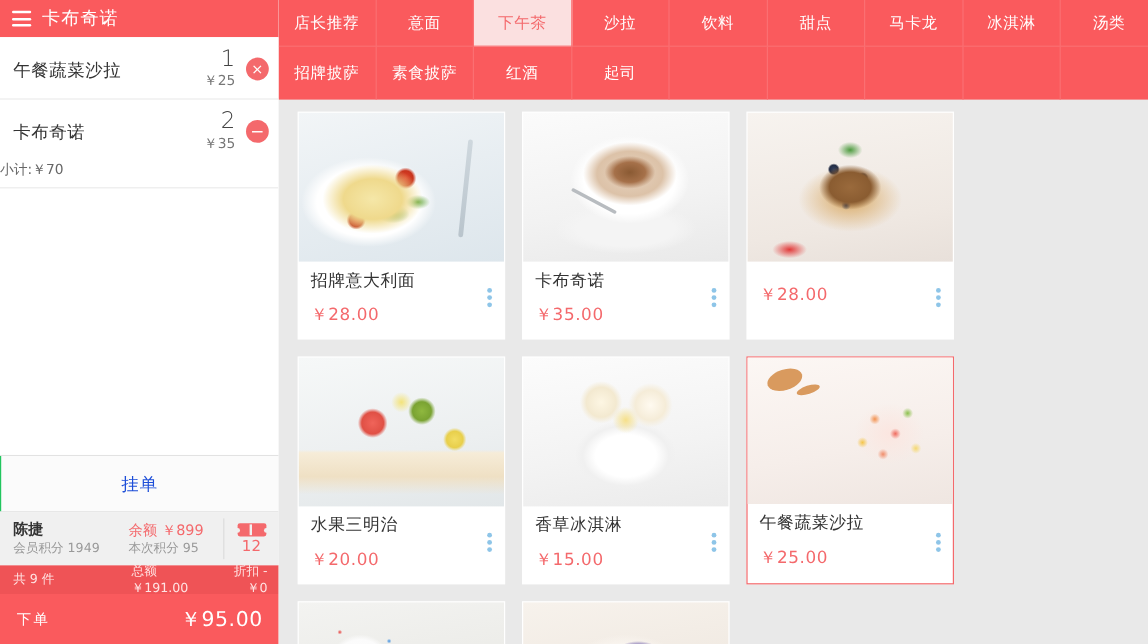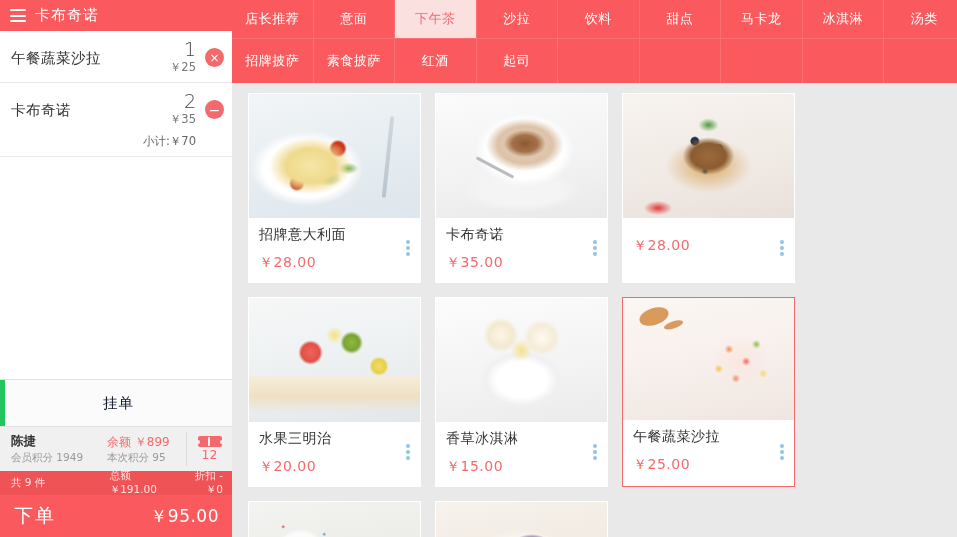--- a/index.html
+++ b/index.html
@@ -46,35 +46,35 @@
   .ci-qty { font-size: 19px; color: #444444; display: block; font-weight: 300; }
   .ci-price { font-size: 11.5px; color: #777777; display: block; margin-top: 1px; }
   .ci-btn {
     width: 19px; height: 19px; border-radius: 50%;
     background: #f4696c; color: #ffffff;
     display: flex; align-items: center; justify-content: center;
     font-size: 12px; line-height: 1; margin-top: 8px; flex: 0 0 19px;
     cursor: pointer; user-select: none;
   }
   .ci-btn.minus { font-size: 14px; }
-  .ci-sub { text-align: right; font-size: 11.5px; color: #666666; padding: 0 36px 7px 0; }
+  .ci-sub { font-size: 11.5px; color: #666666; padding: 0 36px 7px 0; }
   .cart-blank { background: #ffffff; }
 
   .side-actions {
     display: flex; height: 48px; flex: 0 0 48px;
     border-top: 1px solid #e2e2e2; border-bottom: 1px solid #e2e2e2;
     background: #fbfbfb;
   }
   .side-actions .act {
     flex: 1 1 50%;
     display: flex; align-items: center; justify-content: center;
     font-size: 14.5px; letter-spacing: 1px; cursor: pointer;
   }
   .act.clear { color: #9a9a9a; }
-  .act.hold { color: #0f172a; border-left: 5px solid #22c55e; }
+  .act.hold { color: #1d4ed8; border-left: 1px solid #22c55e; }
 
   .member-bar {
     height: 44px; flex: 0 0 44px;
     background: #f0f0f0;
     display: flex; align-items: center;
     padding: 0 0 0 11px;
     position: relative;
   }
   .mb-col1 { width: 92px; }
   .mb-name { font-size: 12.5px; color: #333333; font-weight: bold; line-height: 1.35; }
@@ -113,21 +113,21 @@
   .totals-bar .t-total { flex: 1 1 auto; margin-left: 44px; }
   .totals-bar .t-disc { text-align: right; }
 
   .submit-bar {
     height: 42px; flex: 0 0 42px;
     background: #fa5a5d;
     display: flex; align-items: center; justify-content: space-between;
     padding: 0 13px 0 14px;
     color: #ffffff; cursor: pointer;
   }
-  .sb-label { font-size: 19px; letter-spacing: 2px; }
+  .sb-label { font-size: 12px; letter-spacing: 2px; }
   .sb-amount { font-size: 17px; letter-spacing: .5px; }
 
   
   #main { flex: 1 1 auto; display: flex; flex-direction: column; height: 537px; background: #e9e9e9; }
 
   .tabbar { background: #fa5a5d; flex: 0 0 auto; }
   .tabrow { display: flex; height: 39px; }
   .tabrow.r2 { height: 44px; }
   .tab {
     flex: 0 0 81.5px;

